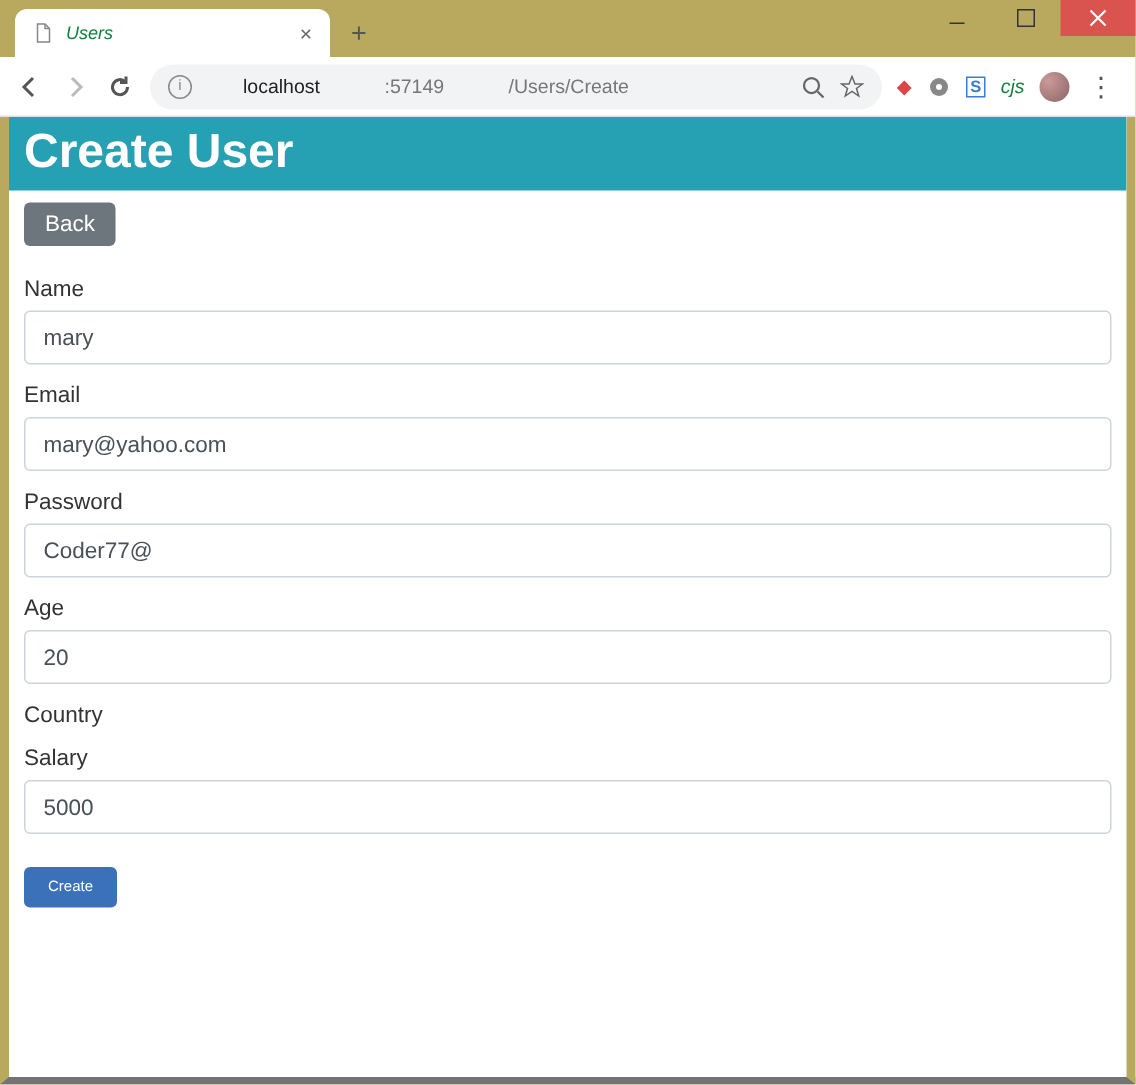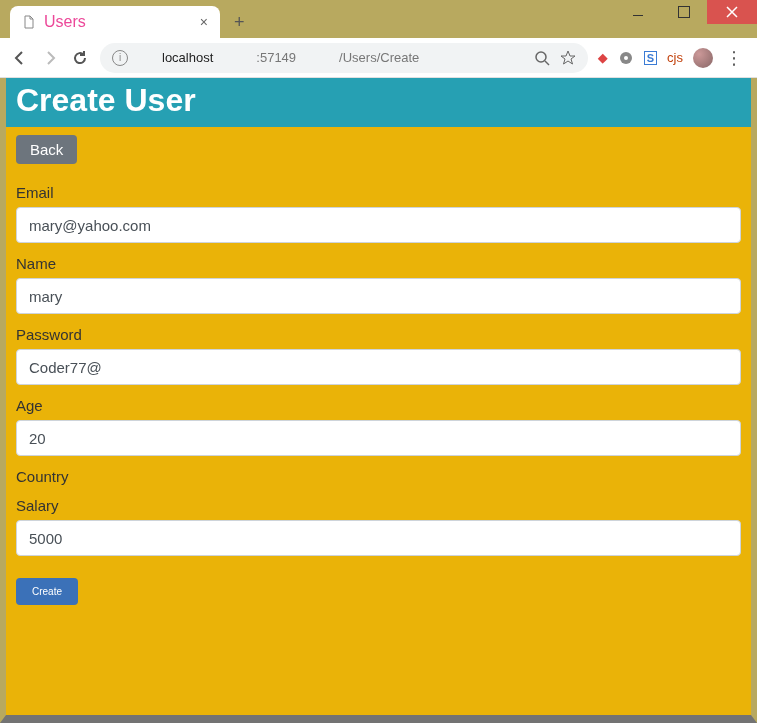--- a/index.html
+++ b/index.html
@@ -51,21 +51,21 @@
       border-radius: 8px 8px 0 0;
       height: 32px;
       display: flex;
       align-items: center;
       padding: 0 12px;
       gap: 8px;
       min-width: 210px;
       position: relative;
     }
     .tab .doc-icon { width:14px; height:14px; }
-    .tab .title { font-size: 16px; color: #ec4899; flex:1; }
+    .tab .title { font-size: 12px; color: #15803d; flex:1;font-style:italic; }
     .tab .close-x { font-size: 14px; color:#666; cursor:pointer; }
     .newtab {
       margin-left: 14px;
       color: #555;
       font-size: 18px;
       cursor: pointer;
       display:flex; align-items:center; justify-content:center;
       height:32px;
     }
     .addrbar {
@@ -108,24 +108,24 @@
     .omni-right { display:flex; gap:10px; align-items:center; color:#666; }
     .ext-icons { display:flex; gap:10px; align-items:center; padding-right:2px;}
     .ext-icons > * { cursor:pointer; font-size:13px; }
     .avatar {
       width:20px; height:20px; border-radius:50%;
       background: radial-gradient(circle at 30% 30%, #c99, #866);
     }
     .kebab { font-size:18px; color:#555; cursor:pointer; padding:0 2px;}
     .content {
       flex:1;
-      background:#eab308;
+      background:#ffffff;
       border-left: 6px solid #b8a95f;
       border-right: 6px solid #b8a95f;
-      border-bottom: 8px solid #737373;
+      border-bottom: 5px solid #737373;
       overflow:auto;
     }
     .page-header {
       background: #26a0b3;
       color:#fff;
       font-size: 32px;
       font-weight:600;
       padding: 4px 10px 8px;
     }
     .back-btn {
@@ -236,43 +236,43 @@
     </div>
     <div class="ext-icons">
       <span style="color:#d44;">◆</span>
       <span>
         <svg width="16" height="16" viewBox="0 0 16 16">
             <circle cx="8" cy="8" r="6" fill="#888"></circle>
             <circle cx="8" cy="8" r="2" fill="#fff"></circle>
           </svg>
       </span>
       <span style="border:1px solid #3a7bd5;padding:0 2px;color:#3a7bd5;font-weight:bold;font-size:11px;">S</span>
-      <span style="color:#c2410c;">cjs</span>
+      <span style="color:#15803d;font-style:italic;">cjs</span>
       <span class="avatar"></span>
       <span class="kebab">⋮</span>
     </div>
   </div>
 
   <div class="content">
     <div class="page-header">Create User</div>
     <div class="back-btn">Back</div>
 
     <div class="form">
 
       <div class="field">
+        <label>Name</label>
+        <input type="text" value="mary" style="">
+      </div>
+
+      <div class="field">
         <label>Email</label>
         <input type="text" value="mary@yahoo.com" style="">
       </div>
 
       <div class="field">
-        <label>Name</label>
-        <input type="text" value="mary" style="">
-      </div>
-
-      <div class="field">
         <label>Password</label>
         <input type="text" value="Coder77@" style="">
       </div>
 
       <div class="field">
         <label>Age</label>
         <input type="text" value="20" style="">
       </div>
 
       <div class="field">

